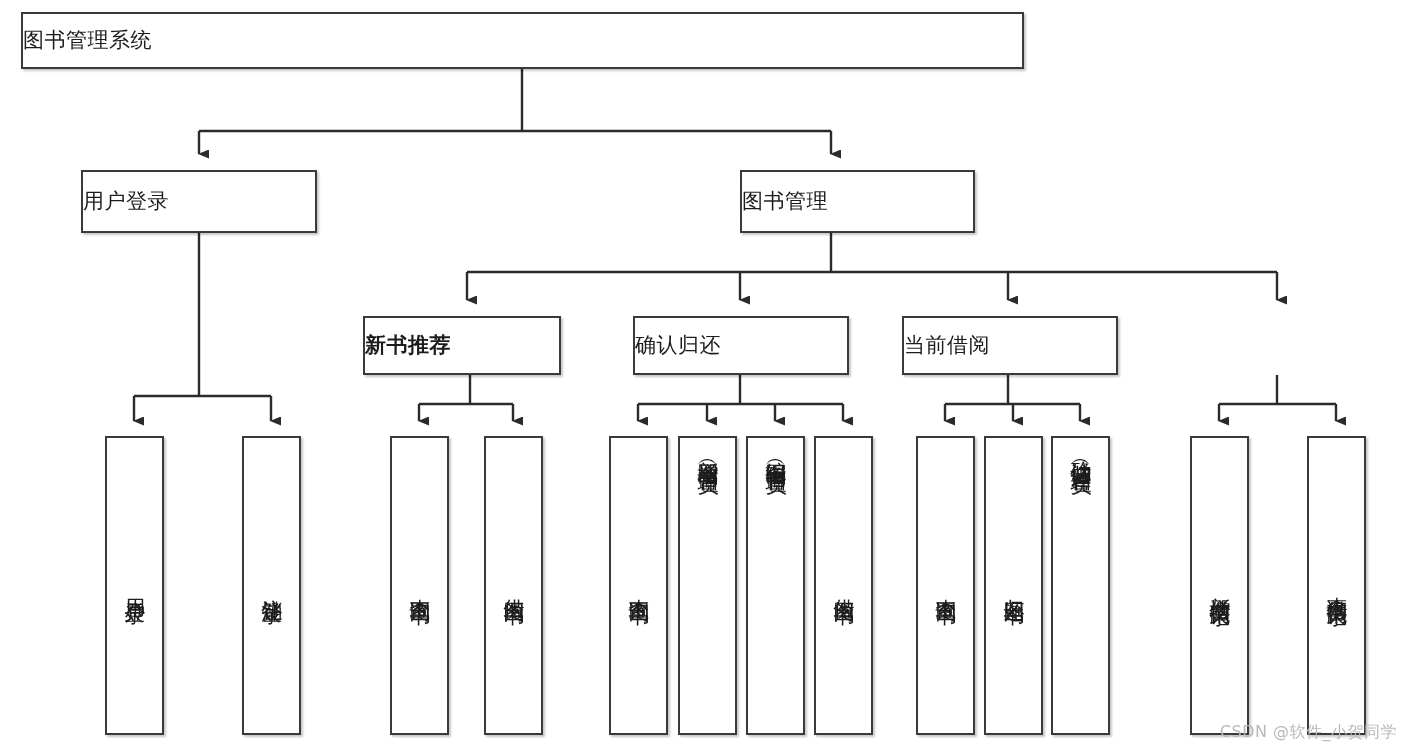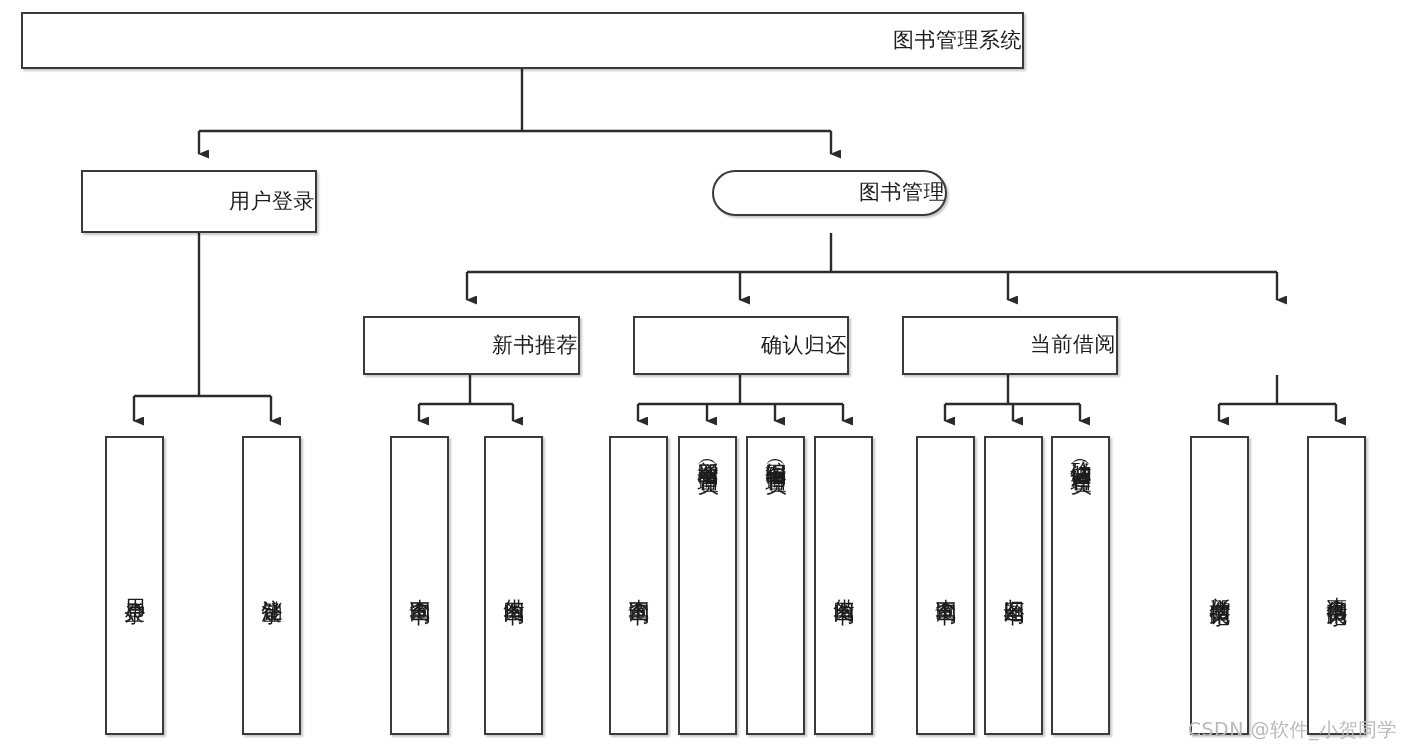--- a/index.html
+++ b/index.html
@@ -27,21 +27,21 @@
   }
   
   .node {
     position: absolute;
     box-sizing: border-box;
     background: #ffffff;
     border: 2px solid #3a3a3a;
     box-shadow: 2px 2px 2px rgba(0,0,0,0.22);
     display: flex;
     align-items: center;
-    justify-content: flex-end;
+    justify-content: flex-start;
     color: #1c1c1c;
   }
   .node .label {
     font-size: 21px;
     line-height: 1.12;
     letter-spacing: 0.5px;
     white-space: nowrap;
     text-align: center;
   }
   
@@ -63,21 +63,21 @@
     align-items: center;
   }
   .node.vertical.centered .label {
     margin-top: 0;
   }
   
   #watermark {
     position: absolute;
     right: 8px;
     bottom: 4px;
-    font-size: 19px;
+    font-size: 16px;
     color: #b9b9b9;
     letter-spacing: 0.5px;
     white-space: nowrap;
     pointer-events: none;
   }
 </style>
 </head>
 <body>
 
 <div id="canvas">
@@ -132,31 +132,31 @@
     </g>
   </svg>
 
   <div class="node" style="left:21px; top:12px; width:1003px; height:57px;">
     <span class="label">图书管理系统</span>
   </div>
 
   <div class="node" style="left:81px; top:170px; width:236px; height:63px;">
     <span class="label">用户登录</span>
   </div>
-  <div class="node" style="left:712px; top:170px; width:235px; height:46px;border-radius:24px;">
+  <div class="node" style="left:740px; top:170px; width:235px; height:63px;">
     <span class="label">图书管理</span>
   </div>
 
-  <div class="node" style="left:363px; top:316px; width:217px; height:59px;">
+  <div class="node" style="left:363px; top:316px; width:198px; height:59px;font-weight:bold;">
     <span class="label">新书推荐</span>
   </div>
   <div class="node" style="left:633px; top:316px; width:216px; height:59px;">
     <span class="label">确认归还</span>
   </div>
-  <div class="node" style="left:902px; top:316px; width:216px; height:59px;font-family:Liberation Mono, monospace;">
+  <div class="node" style="left:902px; top:316px; width:216px; height:59px;">
     <span class="label">当前借阅</span>
   </div>
 
   <div class="node vertical centered" style="left:105px; top:436px; width:59px; height:299px;">
     <span class="label">用户登录</span>
   </div>
   <div class="node vertical centered" style="left:242px; top:436px; width:59px; height:299px;">
     <span class="label">注销登录</span>
   </div>
 

